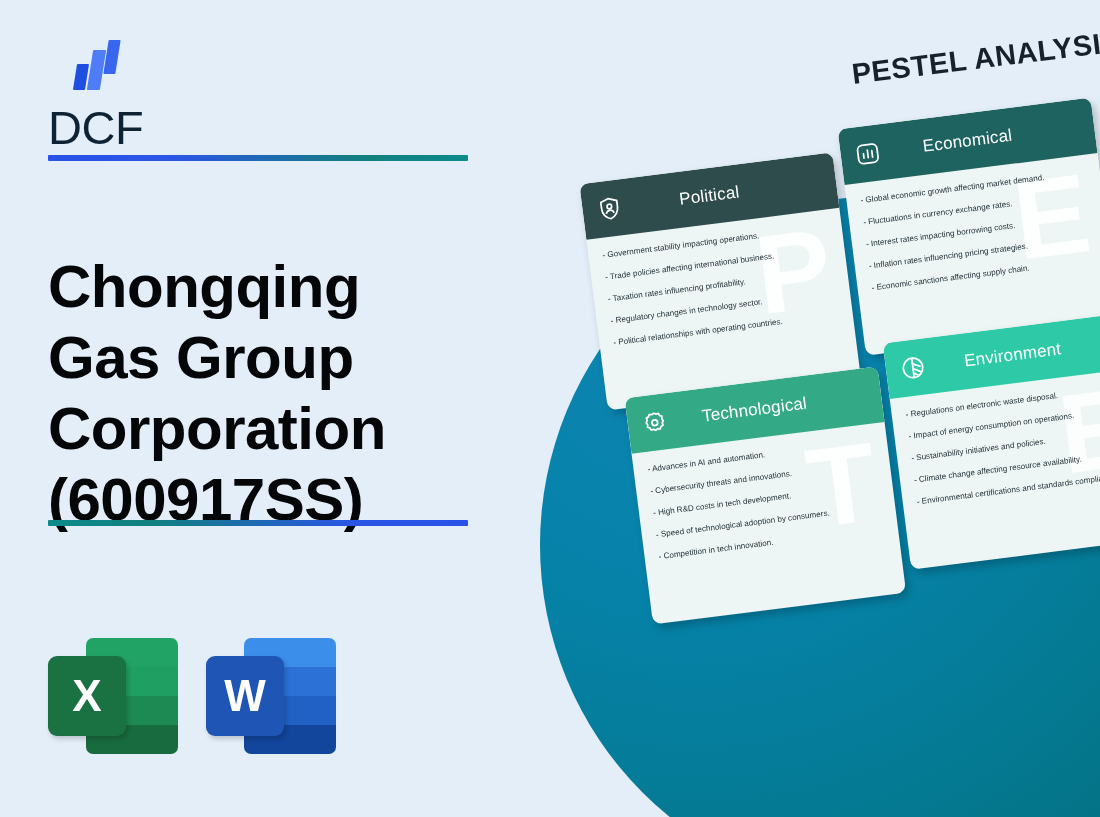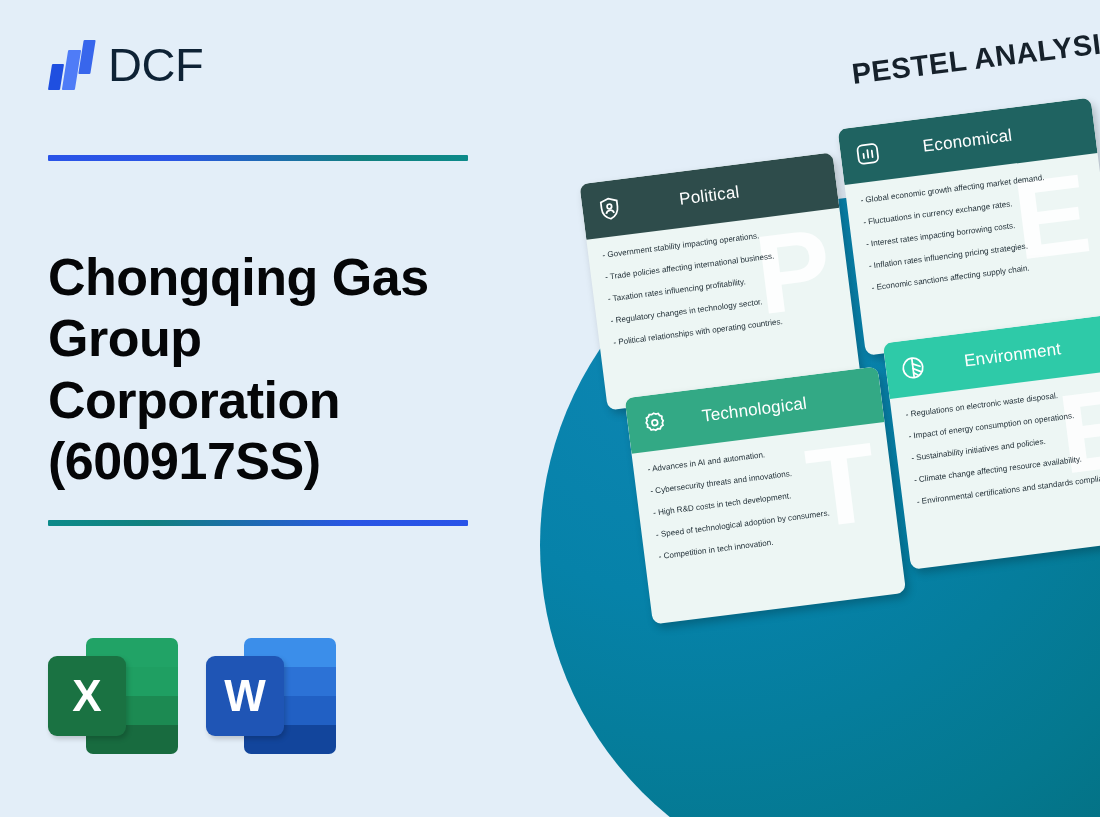--- a/index.html
+++ b/index.html
@@ -6,35 +6,35 @@
   body{
     width:1100px;height:817px;
     background:#e3eef8;
     font-family:"Liberation Sans", sans-serif;
     overflow:hidden;
     position:relative;
   }
   .page{position:absolute;inset:0;overflow:hidden;}
 
   
-  .brand{position:absolute;left:48px;top:38px;display:flex;align-items:center;gap:14px;}
+  .brand{position:absolute;left:48px;top:38px;display:flex;align-items:center;gap:14px;flex-direction:column;}
   .brand-mark{position:relative;width:46px;height:52px;}
   .brand-mark span{position:absolute;display:block;transform:skewX(-9deg);border-radius:1px;}
   .bm1{left:2px;  top:26px; width:12px;height:26px;background:#1f4fe0;}
   .bm2{left:17px; top:12px; width:13px;height:40px;background:#4f7cf7;}
   .bm3{left:33px; top:2px;  width:12px;height:34px;background:#3866ec;}
   .brand-text{font-size:47px;font-weight:400;color:#0e2235;letter-spacing:-0.5px;line-height:1;}
 
   .rule{position:absolute;left:48px;width:420px;height:6px;border-radius:1px;}
   .rule-top{top:155px;background:linear-gradient(90deg,#2953e8 0%,#2a55e4 30%,#11807f 75%,#0c8a8a 100%);}
   .rule-bot{top:520px;background:linear-gradient(90deg,#0c8a8a 0%,#11807f 25%,#2a55e4 72%,#2953e8 100%);}
 
   .headline{
     position:absolute;left:48px;top:212px;width:440px;
-    font-size:52px;line-height:1.18;font-weight:700;color:#050608;
+    font-size:60px;line-height:1.18;font-weight:700;color:#050608;
     letter-spacing:-0.5px;
   }
 
   
   .office{position:absolute;left:48px;top:630px;display:flex;gap:28px;}
   .oi{position:relative;width:130px;height:132px;}
   .oi .sheet{position:absolute;right:0;top:8px;width:92px;height:116px;border-radius:7px;overflow:hidden;}
   .oi .sheet i{display:block;width:100%;height:25%;}
   .oi .tile{position:absolute;left:0;top:26px;width:78px;height:80px;border-radius:9px;
             display:flex;align-items:center;justify-content:center;

